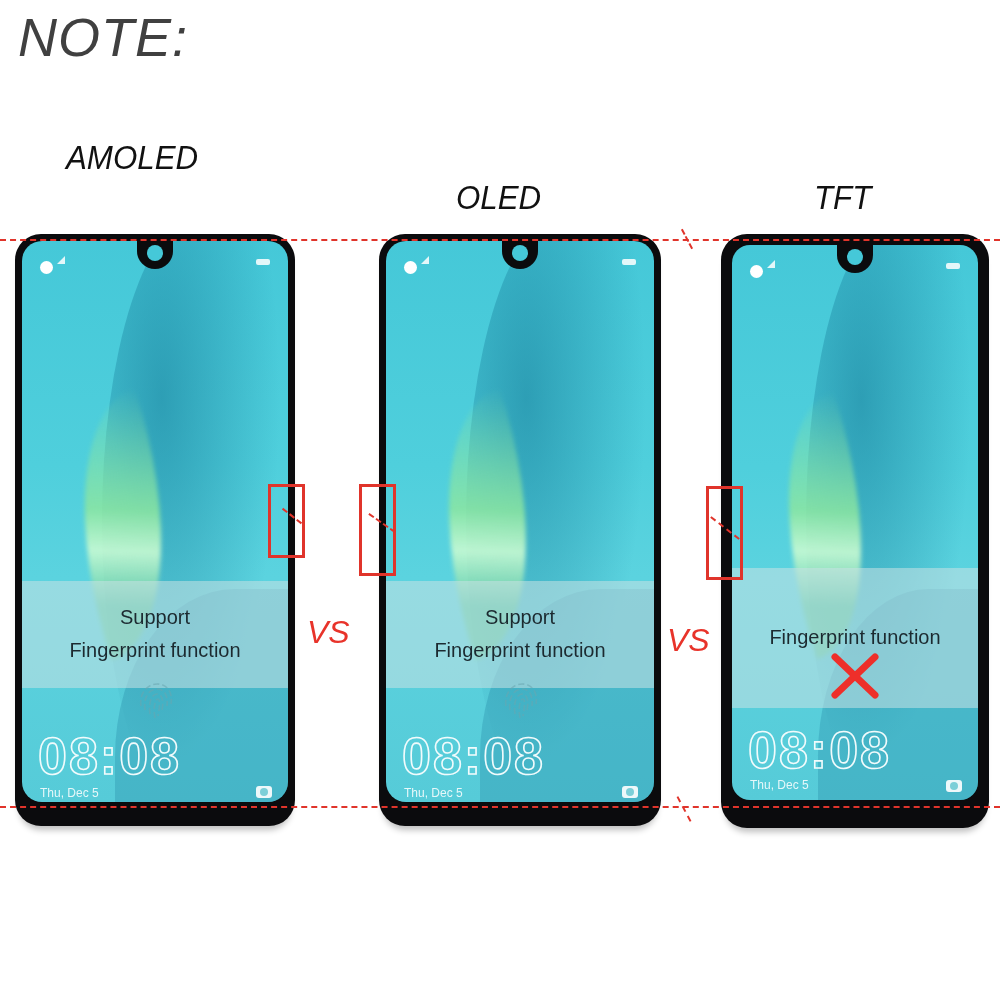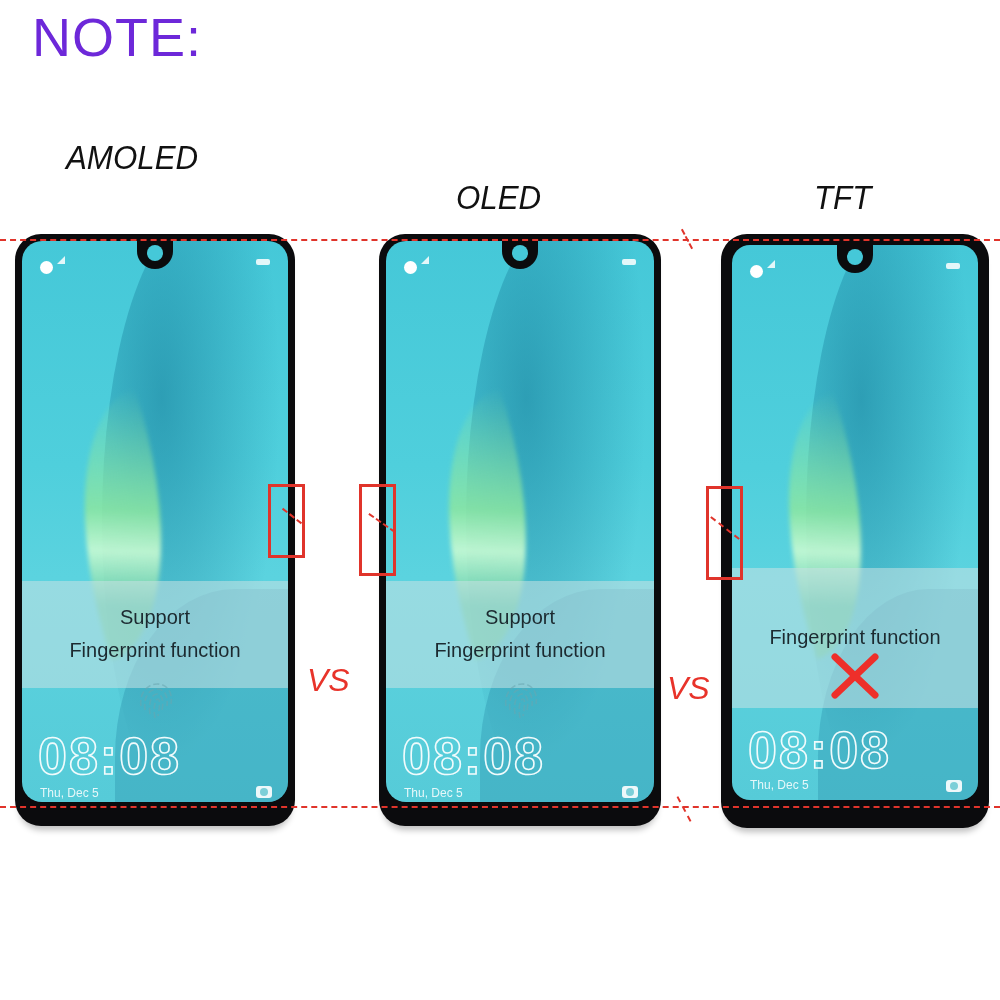--- a/index.html
+++ b/index.html
@@ -1,23 +1,23 @@
 <!DOCTYPE html>
 <html><head>
 <meta charset="utf-8">
 <style>
   * { box-sizing: border-box; margin: 0; padding: 0; }
   html, body { width: 1000px; height: 1000px; background: #ffffff; overflow: hidden; }
   body { position: relative; font-family: "Liberation Sans", sans-serif; }
 
-  .note-title { position: absolute; left: 32px; top: 6px; font-size: 54px; color: #6d28d9; letter-spacing: 1px; }
+  .note-title { position: absolute; left: 18px; top: 6px; font-size: 54px; font-style: italic; color: #404040; letter-spacing: 1px; }
 
   .type-label { position: absolute; font-size: 34px; font-style: italic; color: #111; transform: scaleX(0.92); transform-origin: left top; }
 
-  .vs-label { position: absolute; font-size: 32px; font-style: italic; color: #e8332a; margin-top: 48px; }
+  .vs-label { position: absolute; font-size: 32px; font-style: italic; color: #e8332a; }
 
   .phone { position: absolute; background: #0b0b0d; border-radius: 26px; box-shadow: 0 8px 6px -4px rgba(0,0,0,0.25); }
   .screen { position: absolute; left: 7px; top: 7px; right: 7px; bottom: 24px; border-radius: 20px; overflow: hidden;
     background: linear-gradient(180deg, #45c8d8 0%, #4fcfdc 40%, #5bd3df 60%, #56cbd8 100%); }
   .phone.tft .screen { left: 11px; top: 11px; right: 11px; bottom: 28px; border-radius: 18px; }
 
   .wave-dark { position: absolute; left: 30%; top: -5%; width: 75%; height: 110%;
     background: radial-gradient(ellipse at 30% 30%, rgba(20,120,150,0.55) 0%, rgba(20,120,150,0.0) 60%);
     border-radius: 50% 0 0 50%; }
   .wave-leaf { position: absolute; left: 18%; top: 28%; width: 40%; height: 45%;

